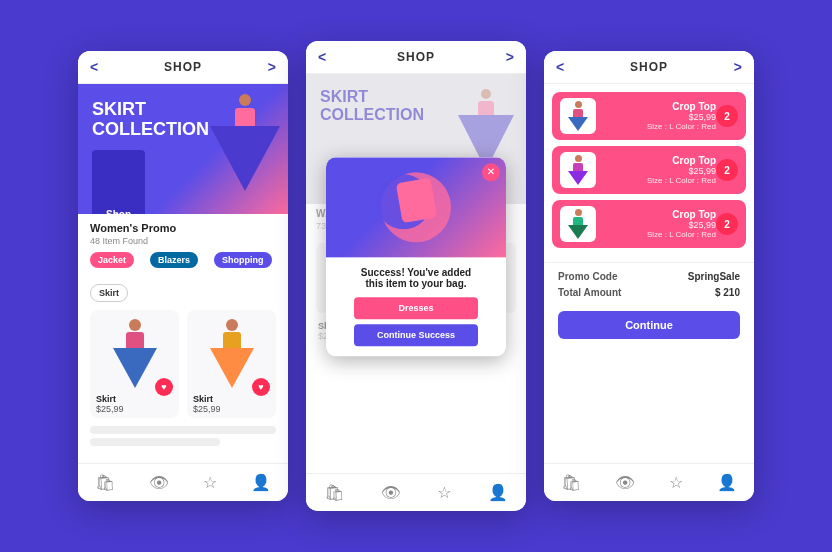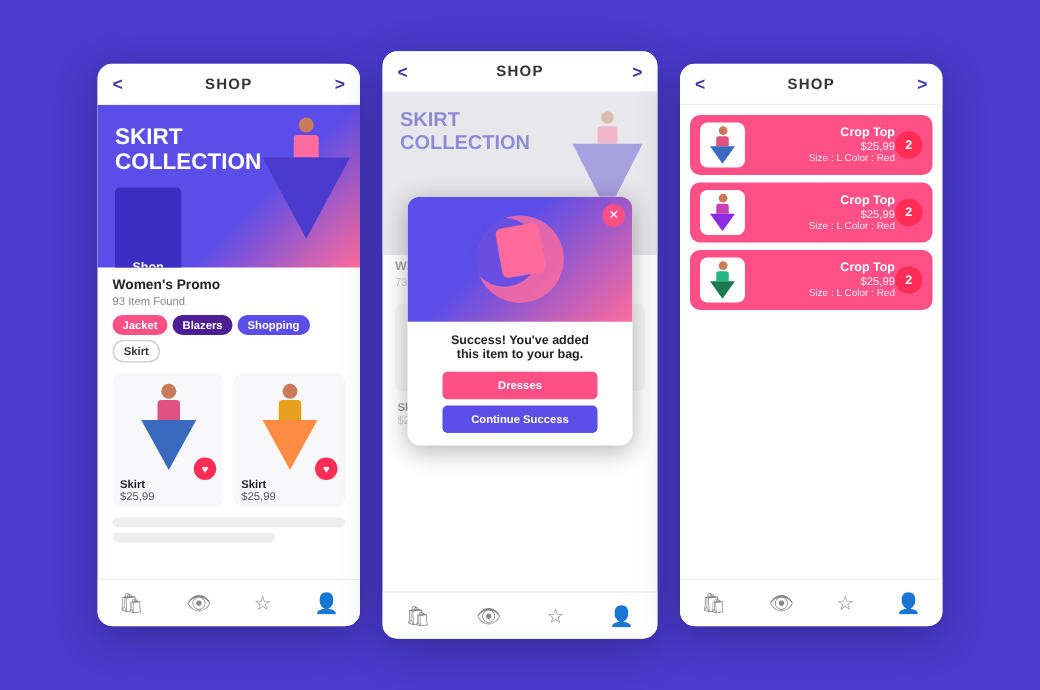--- a/index.html
+++ b/index.html
@@ -67,33 +67,33 @@
       font-weight: bold;
       color: #222;
     }
     .section-sub {
       padding: 0 12px 6px;
       font-size: 9px;
       color: #888;
     }
     .filter-tabs {
       display: flex;
-      gap: 4px;
+      gap: 16px;
       padding: 0 12px 8px;
       flex-wrap: wrap;
     }
     .filter-tab {
       padding: 3px 8px;
       border-radius: 12px;
       font-size: 9px;
       font-weight: bold;
       cursor: pointer;
     }
     .filter-tab.pink { background: #ff4f87; color: #fff; }
-    .filter-tab.red { background: #4c1d95; color: #fff; }
+    .filter-tab.red { background: #0369a1; color: #fff; }
     .filter-tab.purple { background: #5b4de8; color: #fff; }
     .filter-tab.outline { background: #fff; color: #333; border: 1px solid #ccc; }
 
     .products-grid {
       display: grid;
       grid-template-columns: 1fr 1fr;
       gap: 8px;
       padding: 0 12px 8px;
     }
     .product-card {
@@ -346,21 +346,21 @@
       </div>
 
       <div style="position:absolute;right:8px;top:10px;">
         <div style="width:12px;height:12px;background:#c97b5a;border-radius:50%;margin:0 auto 2px;"></div>
         <div style="width:20px;height:18px;background:#ff6b9d;border-radius:3px 3px 0 0;margin:0 auto;"></div>
         <div style="width:0;height:0;border-left:35px solid transparent;border-right:35px solid transparent;border-top:65px solid #4a3acd;margin:0 auto;"></div>
       </div>
     </div>
 
     <div class="section-title">Women's Promo</div>
-    <div class="section-sub">93 Item Found</div>
+    <div class="section-sub">48 Item Found</div>
 
     <div class="filter-tabs">
       <span class="filter-tab pink">Jacket</span>
       <span class="filter-tab red">Blazers</span>
       <span class="filter-tab purple">Shopping</span>
       <span class="filter-tab outline">Skirt</span>
     </div>
 
     <div class="products-grid">
       <div class="product-card">
@@ -522,20 +522,31 @@
         </div>
         <div class="cart-item-info">
           <div class="cart-item-name">Crop Top</div>
           <div class="cart-item-price">$25,99</div>
           <div class="cart-item-size">Size : L   Color : Red</div>
         </div>
         <div class="cart-item-qty">2</div>
       </div>
     </div>
 
+    <div class="cart-summary">
+      <div class="summary-row">
+        <span class="summary-label">Promo Code</span>
+        <span class="summary-value">SpringSale</span>
+      </div>
+      <div class="summary-row">
+        <span class="summary-label">Total Amount</span>
+        <span class="summary-value">$ 210</span>
+      </div>
+      <button class="continue-btn">Continue</button>
+    </div>
 
     <div class="bottom-nav">
       <span class="nav-icon">🛍</span>
       <span class="nav-icon">👁</span>
       <span class="nav-icon">☆</span>
       <span class="nav-icon">👤</span>
     </div>
   </div>
 
 </div>

